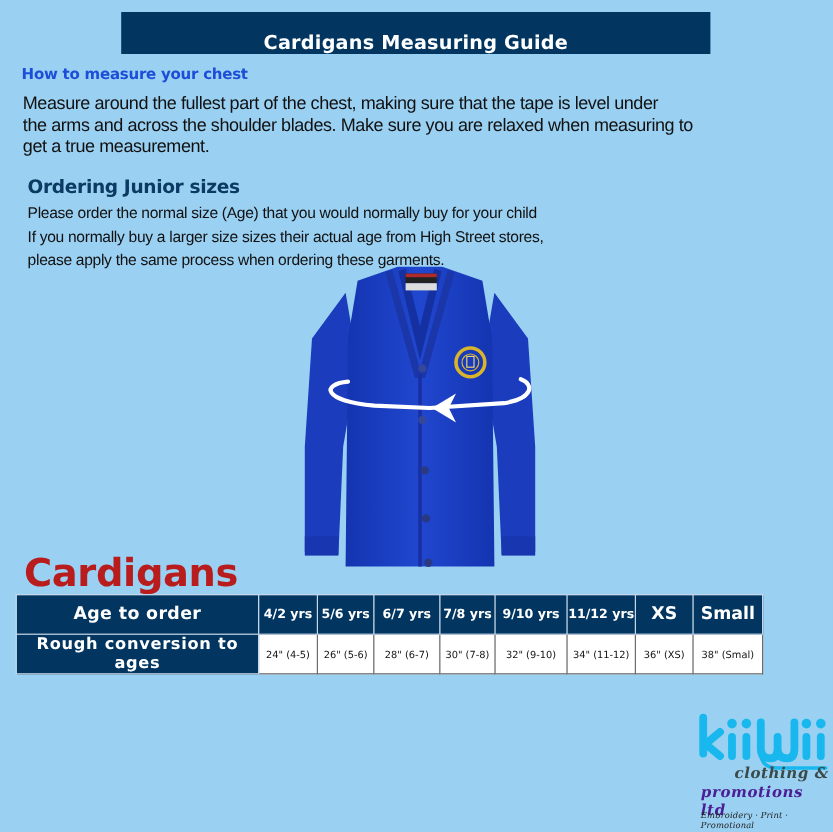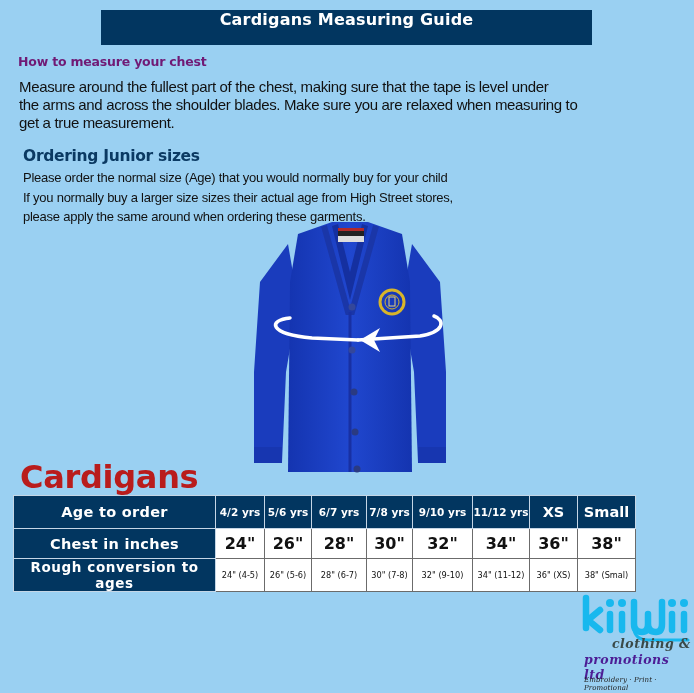--- a/index.html
+++ b/index.html
@@ -6,28 +6,28 @@
     html, body { width: 694px; height: 693px; overflow: hidden; }
     body {
       background: #9ad0f2;
       font-family: "Liberation Sans", sans-serif;
       position: relative;
       color: #111;
     }
     .title-bar {
       position: absolute; left: 101px; top: 10px; width: 491px; height: 35px;
       background: #023660; color: #fff;
-      display: flex; align-items: flex-start; justify-content: center;
+      display: flex; align-items: flex-end; justify-content: center;
       font-family: "DejaVu Sans", sans-serif; font-weight: bold; font-size: 16px;
       letter-spacing: 0.2px;
     }
     .h-sub {
       position: absolute; left: 18px; top: 54px;
       font-family: "DejaVu Sans", sans-serif; font-weight: bold; font-size: 12.5px;
-      color: #701a75; letter-spacing: -0.2px;
+      color: #1d4ed8; letter-spacing: -0.2px;
     }
     .para {
       position: absolute; left: 19px; top: 78px; width: 620px;
       font-size: 15px; line-height: 18px; color: #111;
       letter-spacing: -0.35px;
     }
     .para2-title {
       position: absolute; left: 23px; top: 147px;
       font-family: "DejaVu Sans", sans-serif; font-weight: bold; font-size: 15.5px;
       color: #0b3a63; letter-spacing: -0.3px;
@@ -106,21 +106,21 @@
 <div class="para">
   <div>Measure around the fullest part of the chest, making sure that the tape is level under</div>
   <div>the arms and across the shoulder blades. Make sure you are relaxed when measuring to</div>
   <div>get a true measurement.</div>
 </div>
 
 <div class="para2-title">Ordering Junior sizes</div>
 <div class="para2">
   <div class="l1">Please order the normal size (Age) that you would normally buy for your child</div>
   <div>If you normally buy a larger size sizes their actual age from High Street stores,</div>
-  <div>please apply the same around when ordering these garments.</div>
+  <div>please apply the same process when ordering these garments.</div>
 </div>
 
 <div class="cardigan">
   <svg width="220" height="255" viewBox="0 0 220 255">
     <defs>
       <linearGradient id="knit" x1="0" x2="1" y1="0" y2="0">
         <stop offset="0" stop-color="#1434b0"></stop>
         <stop offset="0.5" stop-color="#2047cf"></stop>
         <stop offset="1" stop-color="#1434b0"></stop>
       </linearGradient>
@@ -167,31 +167,20 @@
       <tr class="r-head">
     <th class="row-label">Age to order</th>
     <th class="col-head" style="width:49px">4/2 yrs</th>
     <th class="col-head" style="width:47px">5/6 yrs</th>
     <th class="col-head" style="width:55px">6/7 yrs</th>
     <th class="col-head" style="width:46px">7/8 yrs</th>
     <th class="col-head" style="width:60px">9/10 yrs</th>
     <th class="col-head" style="width:57px">11/12 yrs</th>
     <th class="col-head big" style="width:48px">XS</th>
     <th class="col-head big" style="width:58px">Small</th>
-  </tr>
-  <tr class="r-chest">
-    <td class="row-label">Chest in inches</td>
-    <td class="chest">24"</td>
-    <td class="chest">26"</td>
-    <td class="chest">28"</td>
-    <td class="chest">30"</td>
-    <td class="chest">32"</td>
-    <td class="chest">34"</td>
-    <td class="chest">36"</td>
-    <td class="chest">38"</td>
   </tr>
   <tr class="r-rough">
     <td class="row-label">Rough conversion to ages</td>
     <td class="rough">24" (4-5)</td>
     <td class="rough">26" (5-6)</td>
     <td class="rough">28" (6-7)</td>
     <td class="rough">30" (7-8)</td>
     <td class="rough">32" (9-10)</td>
     <td class="rough">34" (11-12)</td>
     <td class="rough">36" (XS)</td>

